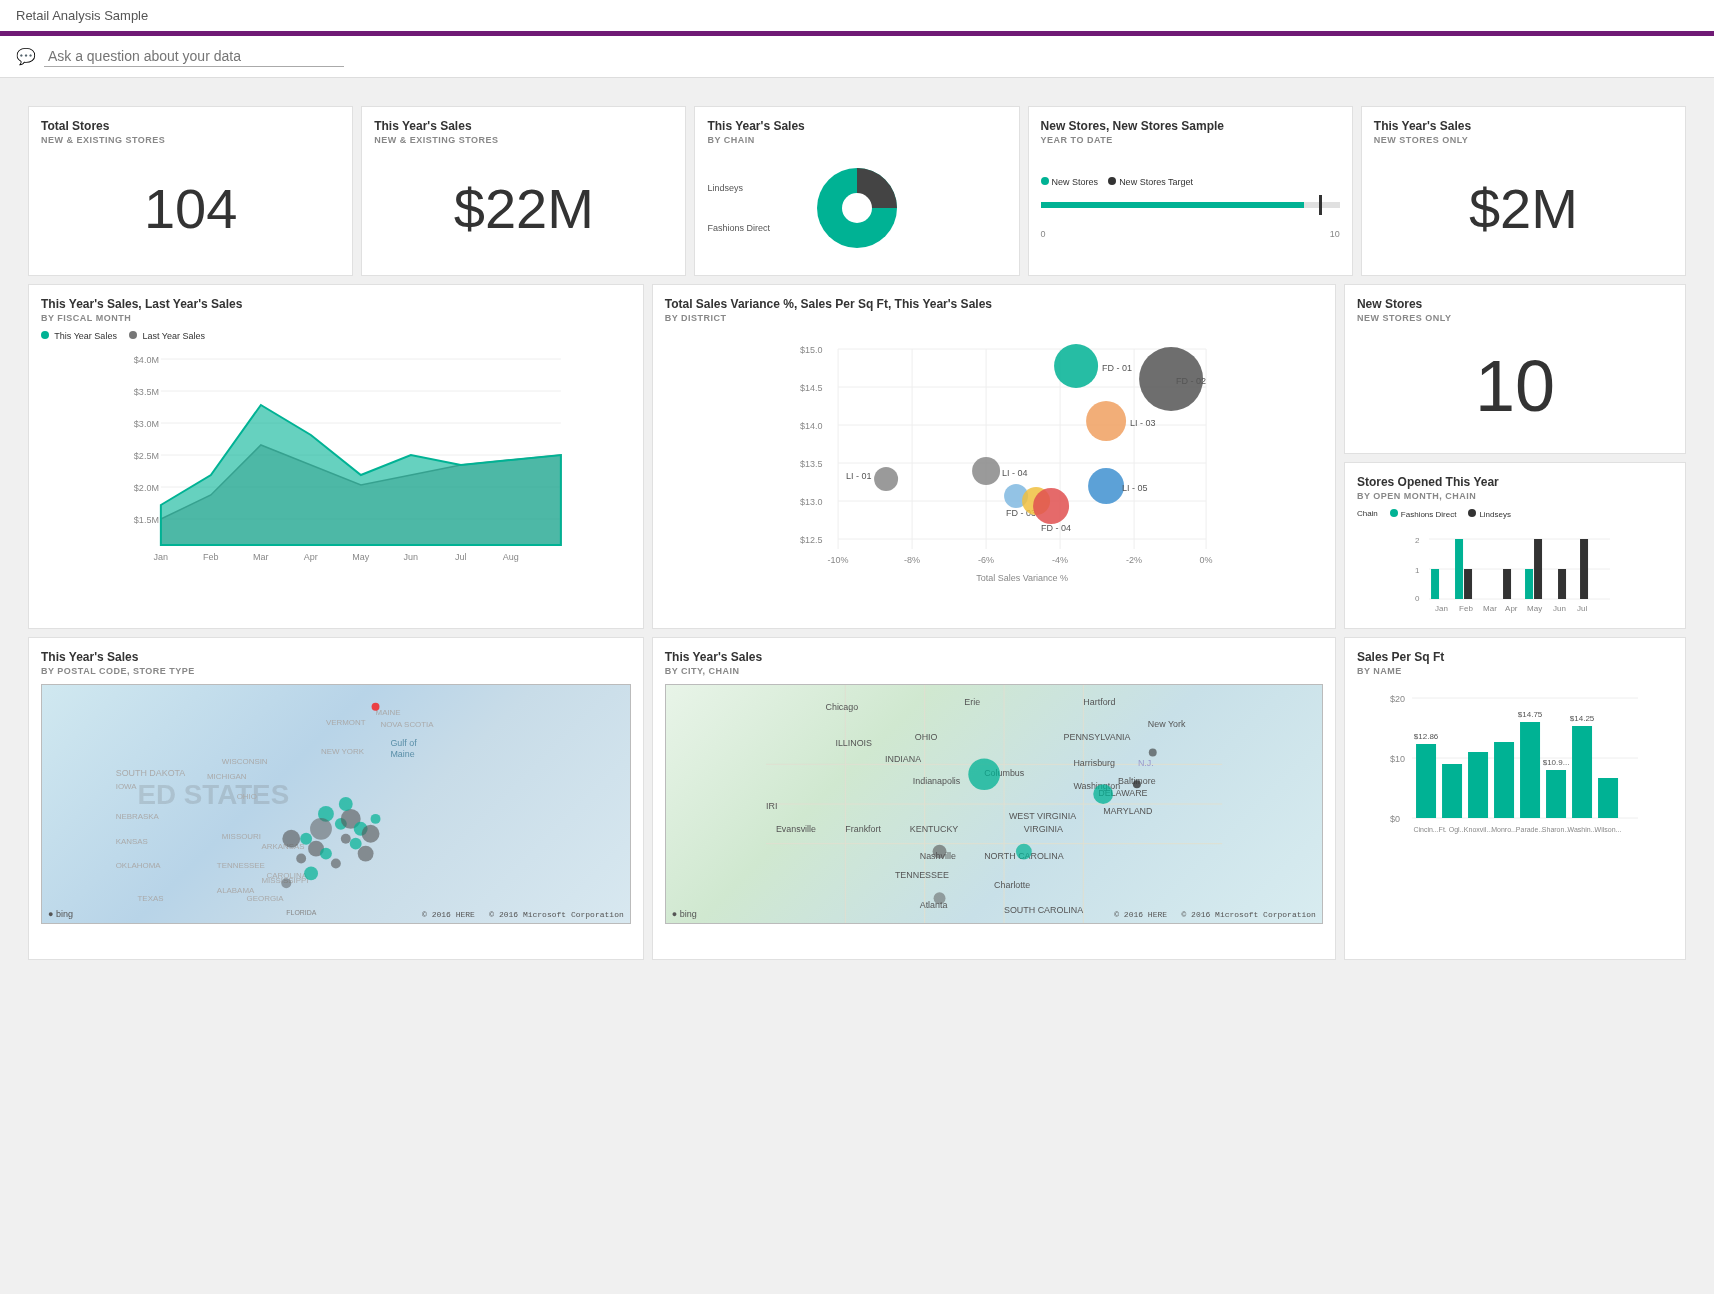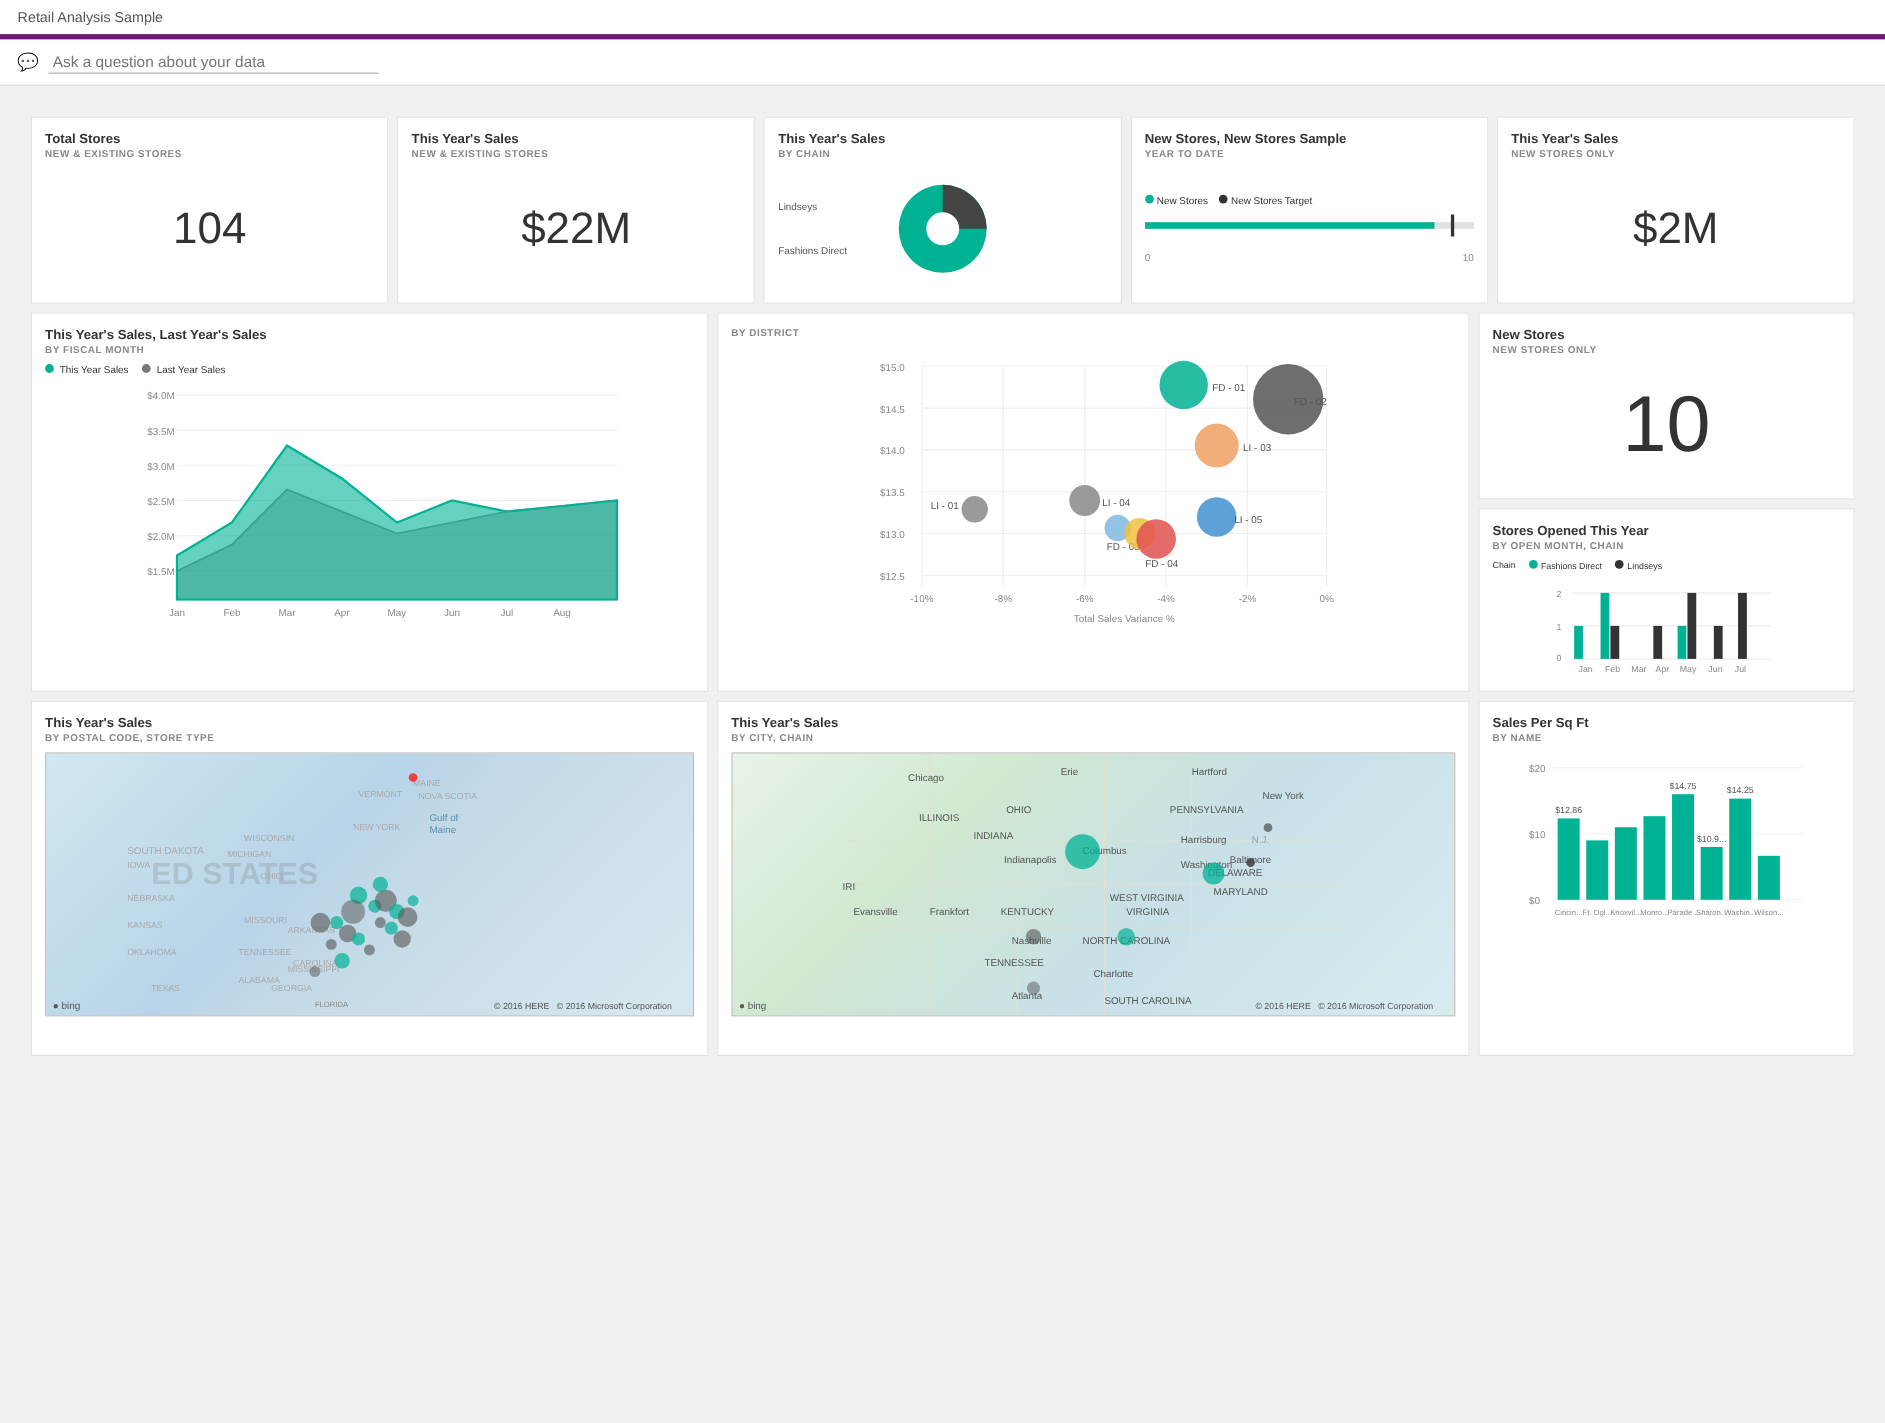--- a/index.html
+++ b/index.html
@@ -62,21 +62,21 @@
     }
     .card-subtitle {
       font-size: 9px;
       font-weight: 600;
       color: #888;
       letter-spacing: 0.5px;
       text-transform: uppercase;
       margin-bottom: 8px;
     }
     .big-number {
-      font-size: 40px;
+      font-size: 56px;
       font-weight: 200;
       color: #333;
       display: flex;
       align-items: center;
       justify-content: center;
       height: 110px;
     }
     
     .pie-container {
       display: flex;
@@ -154,23 +154,24 @@
     .map-placeholder {
       background: #c8dce8;
       height: 220px;
       position: relative;
       overflow: hidden;
       border: 1px solid #bbb;
     }
     .map-credit {
       position: absolute;
       bottom: 4px;
-      right: 19px;
+      right: 6px;
       font-size: 8px;
       color: #555;
+      font-family: Liberation Mono, monospace;
     }
     .bing-logo {
       position: absolute;
       bottom: 4px;
       left: 6px;
       font-size: 9px;
       color: #555;
     }
   </style>
 </head>
@@ -290,20 +291,21 @@
         <text x="155" y="215" font-size="9" fill="#888" text-anchor="middle">Mar</text>
         <text x="205" y="215" font-size="9" fill="#888" text-anchor="middle">Apr</text>
         <text x="255" y="215" font-size="9" fill="#888" text-anchor="middle">May</text>
         <text x="305" y="215" font-size="9" fill="#888" text-anchor="middle">Jun</text>
         <text x="355" y="215" font-size="9" fill="#888" text-anchor="middle">Jul</text>
         <text x="405" y="215" font-size="9" fill="#888" text-anchor="middle">Aug</text>
       </svg>
     </div>
 
     <div class="card">
+      <div class="card-title">Total Sales Variance %, Sales Per Sq Ft, This Year's Sales</div>
       <div class="card-subtitle">BY DISTRICT</div>
       <div style="position:relative; margin-left:14px;text-align:right;">
         <svg width="100%" height="280" viewBox="0 0 430 280">
 
           <text x="-120" y="12" font-size="9" fill="#888" transform="rotate(-90,12,140)">Sales Per Sq Ft</text>
 
           <text x="14" y="22" font-size="9" fill="#888">$15.0</text>
           <text x="14" y="60" font-size="9" fill="#888">$14.5</text>
           <text x="14" y="98" font-size="9" fill="#888">$14.0</text>
           <text x="14" y="136" font-size="9" fill="#888">$13.5</text>

